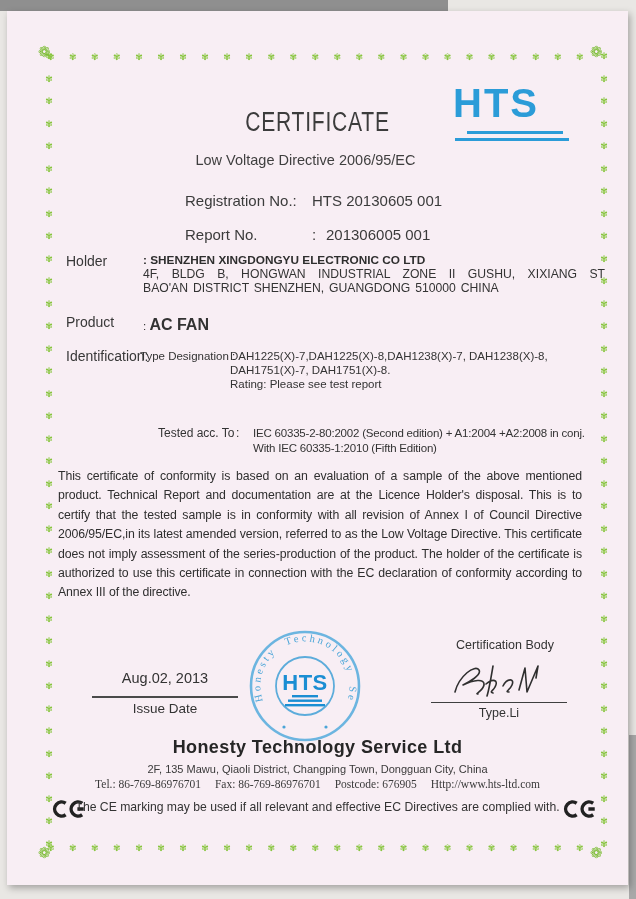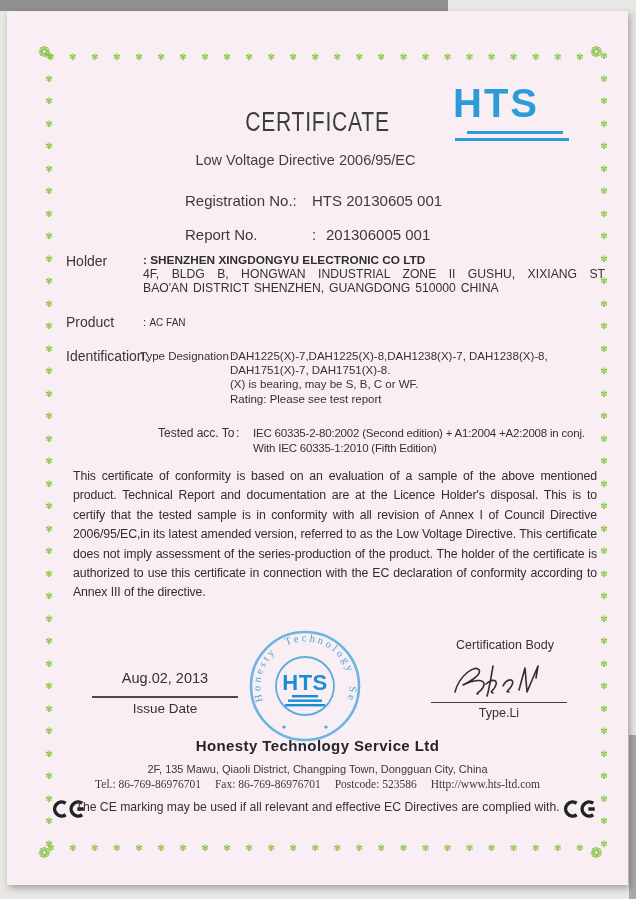--- a/index.html
+++ b/index.html
@@ -46,47 +46,47 @@
 
   .fieldlab{position:absolute;left:59px;font-size:14px;color:#383838;text-align:right;}
   .holder-lab{top:242px;} .product-lab{top:303px;} .ident-lab{top:337px;}
 
   .holder-content{position:absolute;left:136px;top:242px;width:464px;}
   .holder-name{font-size:11.8px;font-weight:bold;color:#2e2e2e;line-height:14px;}
   .holder-a1{font-size:12.2px;line-height:14.2px;word-spacing:9px;color:#333;}
   .holder-a2{font-size:12.2px;line-height:14.2px;word-spacing:1.5px;color:#333;}
 
   .product-content{position:absolute;left:136px;top:305px;font-size:11.5px;color:#333;}
-  .product-content b{font-weight:normal;font-size:10px;}
+  .product-content b{font-weight:bold;font-size:16px;}
 
   .type-lab{position:absolute;left:133px;top:339px;font-size:11.5px;color:#333;}
   .ident-lines{position:absolute;left:223px;top:338px;font-size:11.5px;line-height:14.2px;color:#333;width:370px;}
 
   .tested-lab{position:absolute;left:151px;top:415px;font-size:12px;color:#333;}
   .tested-col{position:absolute;left:229px;top:415px;font-size:12px;color:#333;}
   .tested-lines{position:absolute;left:246px;top:415px;width:362px;font-size:11.5px;line-height:15px;letter-spacing:-.2px;color:#333;}
 
-  .statement{position:absolute;left:66px;top:456px;width:524px;
+  .statement{position:absolute;left:51px;top:456px;width:524px;
     font-size:12.3px;line-height:19.4px;text-align:justify;color:#2f2f2f;letter-spacing:-.1px;margin:0;}
 
   .issue-date{position:absolute;left:85px;top:659px;width:146px;text-align:center;font-size:14.5px;color:#333;}
   .issue-line{position:absolute;left:85px;top:685px;width:146px;border-top:2px solid #4a4a4a;}
   .issue-lab{position:absolute;left:85px;top:690px;width:146px;text-align:center;font-size:13.5px;color:#333;}
 
   .seal{position:absolute;left:233px;top:610px;width:130px;height:130px;z-index:3;}
   .seal .ringtext{font-family:"Liberation Serif", serif;font-size:10.5px;letter-spacing:2.8px;word-spacing:6px;fill:#4aa5d8;}
   .seal .hts-c{font-family:"Liberation Sans", sans-serif;font-size:22px;font-weight:bold;fill:#1b8ed3;letter-spacing:.5px;}
 
   .cb-lab{position:absolute;left:428px;top:627px;width:140px;text-align:center;font-size:12.5px;color:#333;}
   .sig{position:absolute;left:434px;top:645px;width:115px;height:48px;}
   .sig-line{position:absolute;left:424px;top:691px;width:136px;border-top:1.5px solid #3f3f3f;}
   .signer{position:absolute;left:424px;top:695px;width:136px;text-align:center;font-size:12.5px;color:#333;}
 
   .company{position:absolute;left:0;top:726px;width:621px;text-align:center;
-    font-size:15px;font-weight:bold;color:#262626;letter-spacing:.4px;z-index:2;}
+    font-size:18px;font-weight:bold;color:#262626;letter-spacing:.4px;z-index:2;}
   .addr{position:absolute;left:0;top:752px;width:621px;text-align:center;font-size:11px;color:#3a3a3a;}
   .contact{position:absolute;left:0;top:767px;width:621px;text-align:center;font-size:11.5px;color:#3a3a3a;}
   .contact span{margin:0 7px;font-family:Liberation Serif, serif;}
   .ce-note{position:absolute;left:0;top:789px;width:621px;text-align:center;font-size:12.2px;color:#333;}
   .ce-mark{position:absolute;top:787px;width:33px;height:22px;}
   .ce-l{left:45px;} .ce-r{left:556px;}
 </style>
 </head>
 <body>
 
@@ -128,21 +128,20 @@
   </div>
 
   <div class="fieldlab product-lab">Product</div>
   <div class="product-content"><span>:</span> <b>AC FAN</b></div>
 
   <div class="fieldlab ident-lab">Identification:</div>
   <div class="type-lab">Type Designation :</div>
   <div class="ident-lines">
     <div>DAH1225(X)-7,DAH1225(X)-8,DAH1238(X)-7, DAH1238(X)-8,</div>
     <div>DAH1751(X)-7, DAH1751(X)-8.</div>
-    <div>(X) is bearing, may be S, B, C or WF.</div>
     <div>Rating: Please see test report</div>
   </div>
 
   <div class="tested-lab">Tested acc. To</div>
   <div class="tested-col">:</div>
   <div class="tested-lines">
     <div>IEC 60335-2-80:2002 (Second edition) + A1:2004 +A2:2008 in conj.</div>
     <div>With IEC 60335-1:2010 (Fifth Edition)</div>
   </div>
 
@@ -172,21 +171,21 @@
   <div class="cb-lab">Certification Body</div>
   <svg class="sig" viewBox="0 0 115 48">
     <path d="M14 36 C18 20 34 8 38 14 C41 19 28 26 22 29 C32 24 44 22 43 29 C42 35 33 38 37 38 M52 10 C50 22 48 34 46 40 M45 28 C52 22 58 24 54 31 C52 35 48 36 52 37 M62 30 C66 22 74 22 71 29 C69 34 63 36 68 36 M78 34 L84 12 L86 36 L97 10 M97 10 L95 22" fill="none" stroke="#2f2f2f" stroke-width="1.6" stroke-linecap="round" stroke-linejoin="round"></path>
   </svg>
   <div class="sig-line"></div>
   <div class="signer">Type.Li</div>
 
   <div class="company">Honesty Technology Service Ltd</div>
   <div class="addr">2F, 135 Mawu, Qiaoli District, Changping Town, Dongguan City, China</div>
   <div class="contact">
-    <span>Tel.: 86-769-86976701</span><span>Fax: 86-769-86976701</span><span>Postcode: 523586</span><span>Http://www.hts-ltd.com</span>
+    <span>Tel.: 86-769-86976701</span><span>Fax: 86-769-86976701</span><span>Postcode: 676905</span><span>Http://www.hts-ltd.com</span>
   </div>
 
   <svg class="ce-mark ce-l" viewBox="0 0 52 30">
     <path d="M21.5 6 A11 11 0 1 0 21.5 24 M47.5 6 A11 11 0 1 0 47.5 24 M40 15 H50" fill="none" stroke="#222" stroke-width="5.5"></path>
   </svg>
   <div class="ce-note">The CE marking may be used if all relevant and effective EC Directives are complied with.</div>
   <svg class="ce-mark ce-r" viewBox="0 0 52 30">
     <path d="M21.5 6 A11 11 0 1 0 21.5 24 M47.5 6 A11 11 0 1 0 47.5 24 M40 15 H50" fill="none" stroke="#222" stroke-width="5.5"></path>
   </svg>
 

